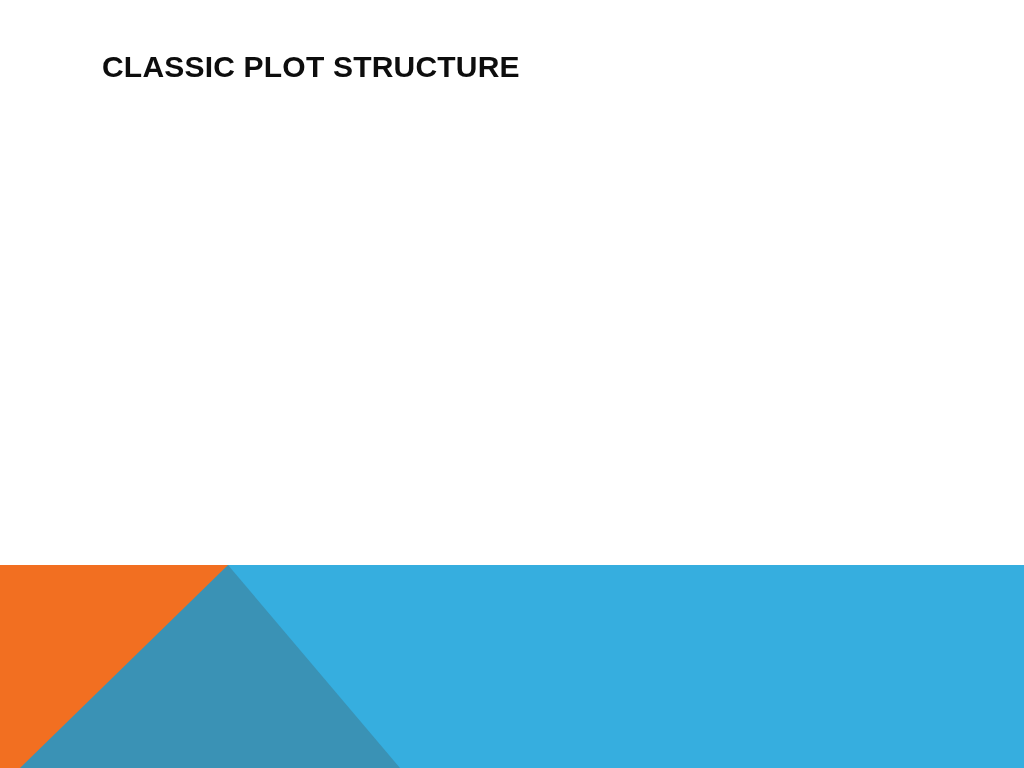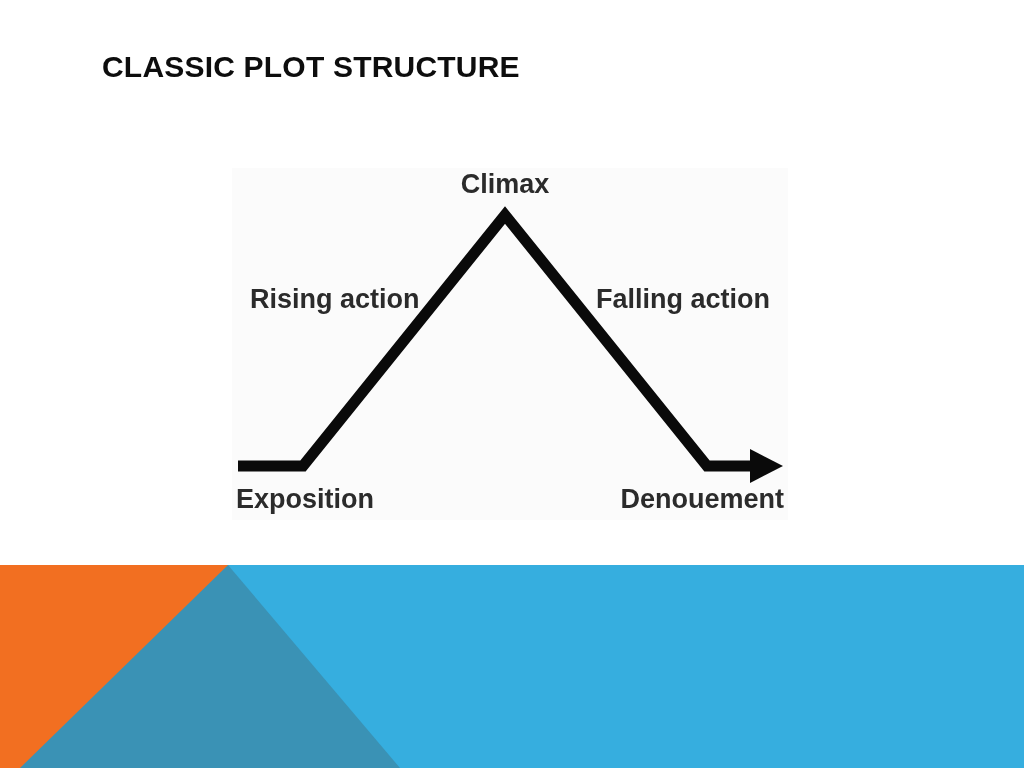--- a/index.html
+++ b/index.html
@@ -85,38 +85,20 @@
     height: 203px;
   }
 </style>
 </head>
 <body>
 
 <div id="slide" style="background: rgb(255, 255, 255);">
 
   <div id="slide-title">CLASSIC PLOT STRUCTURE</div>
 
-  <div id="diagram-panel" style="background: rgb(251, 251, 251);">
-    <svg id="diagram-svg" viewBox="0 0 556 352" xmlns="http://www.w3.org/2000/svg">
-
-      <polyline class="plot-line" points="6,298 71,298 273,47 475,298 523,298" style="stroke: rgb(10, 10, 10);"></polyline>
-
-      <polygon class="plot-arrowhead" points="518,281 551,298 518,315" style="fill: rgb(10, 10, 10);"></polygon>
-
-      <text class="diagram-label" x="273" y="25" font-size="27" text-anchor="middle" style="fill: rgb(43, 43, 43);">Climax</text>
-
-      <text class="diagram-label" x="18" y="140" font-size="27" text-anchor="start" style="fill: rgb(43, 43, 43);">Rising action</text>
-
-      <text class="diagram-label" x="538" y="140" font-size="27" text-anchor="end" style="fill: rgb(43, 43, 43);">Falling action</text>
-
-      <text class="diagram-label" x="4" y="340" font-size="27" text-anchor="start" style="fill: rgb(43, 43, 43);">Exposition</text>
-
-      <text class="diagram-label" x="552" y="340" font-size="27" text-anchor="end" style="fill: rgb(43, 43, 43);">Denouement</text>
-    </svg>
-  </div>
 
   <div id="footer-band">
     <svg id="footer-svg" viewBox="0 0 1024 203" preserveAspectRatio="none" xmlns="http://www.w3.org/2000/svg">
 
       <rect id="footer-orange" x="0" y="0" width="228" height="203" fill="#F26F21"></rect>
 
       <rect id="footer-blue" x="228" y="0" width="796" height="203" fill="#36AEDF"></rect>
 
       <polygon id="footer-teal" points="228,0 400,203 20,203" fill="#3A92B5"></polygon>
     </svg>

